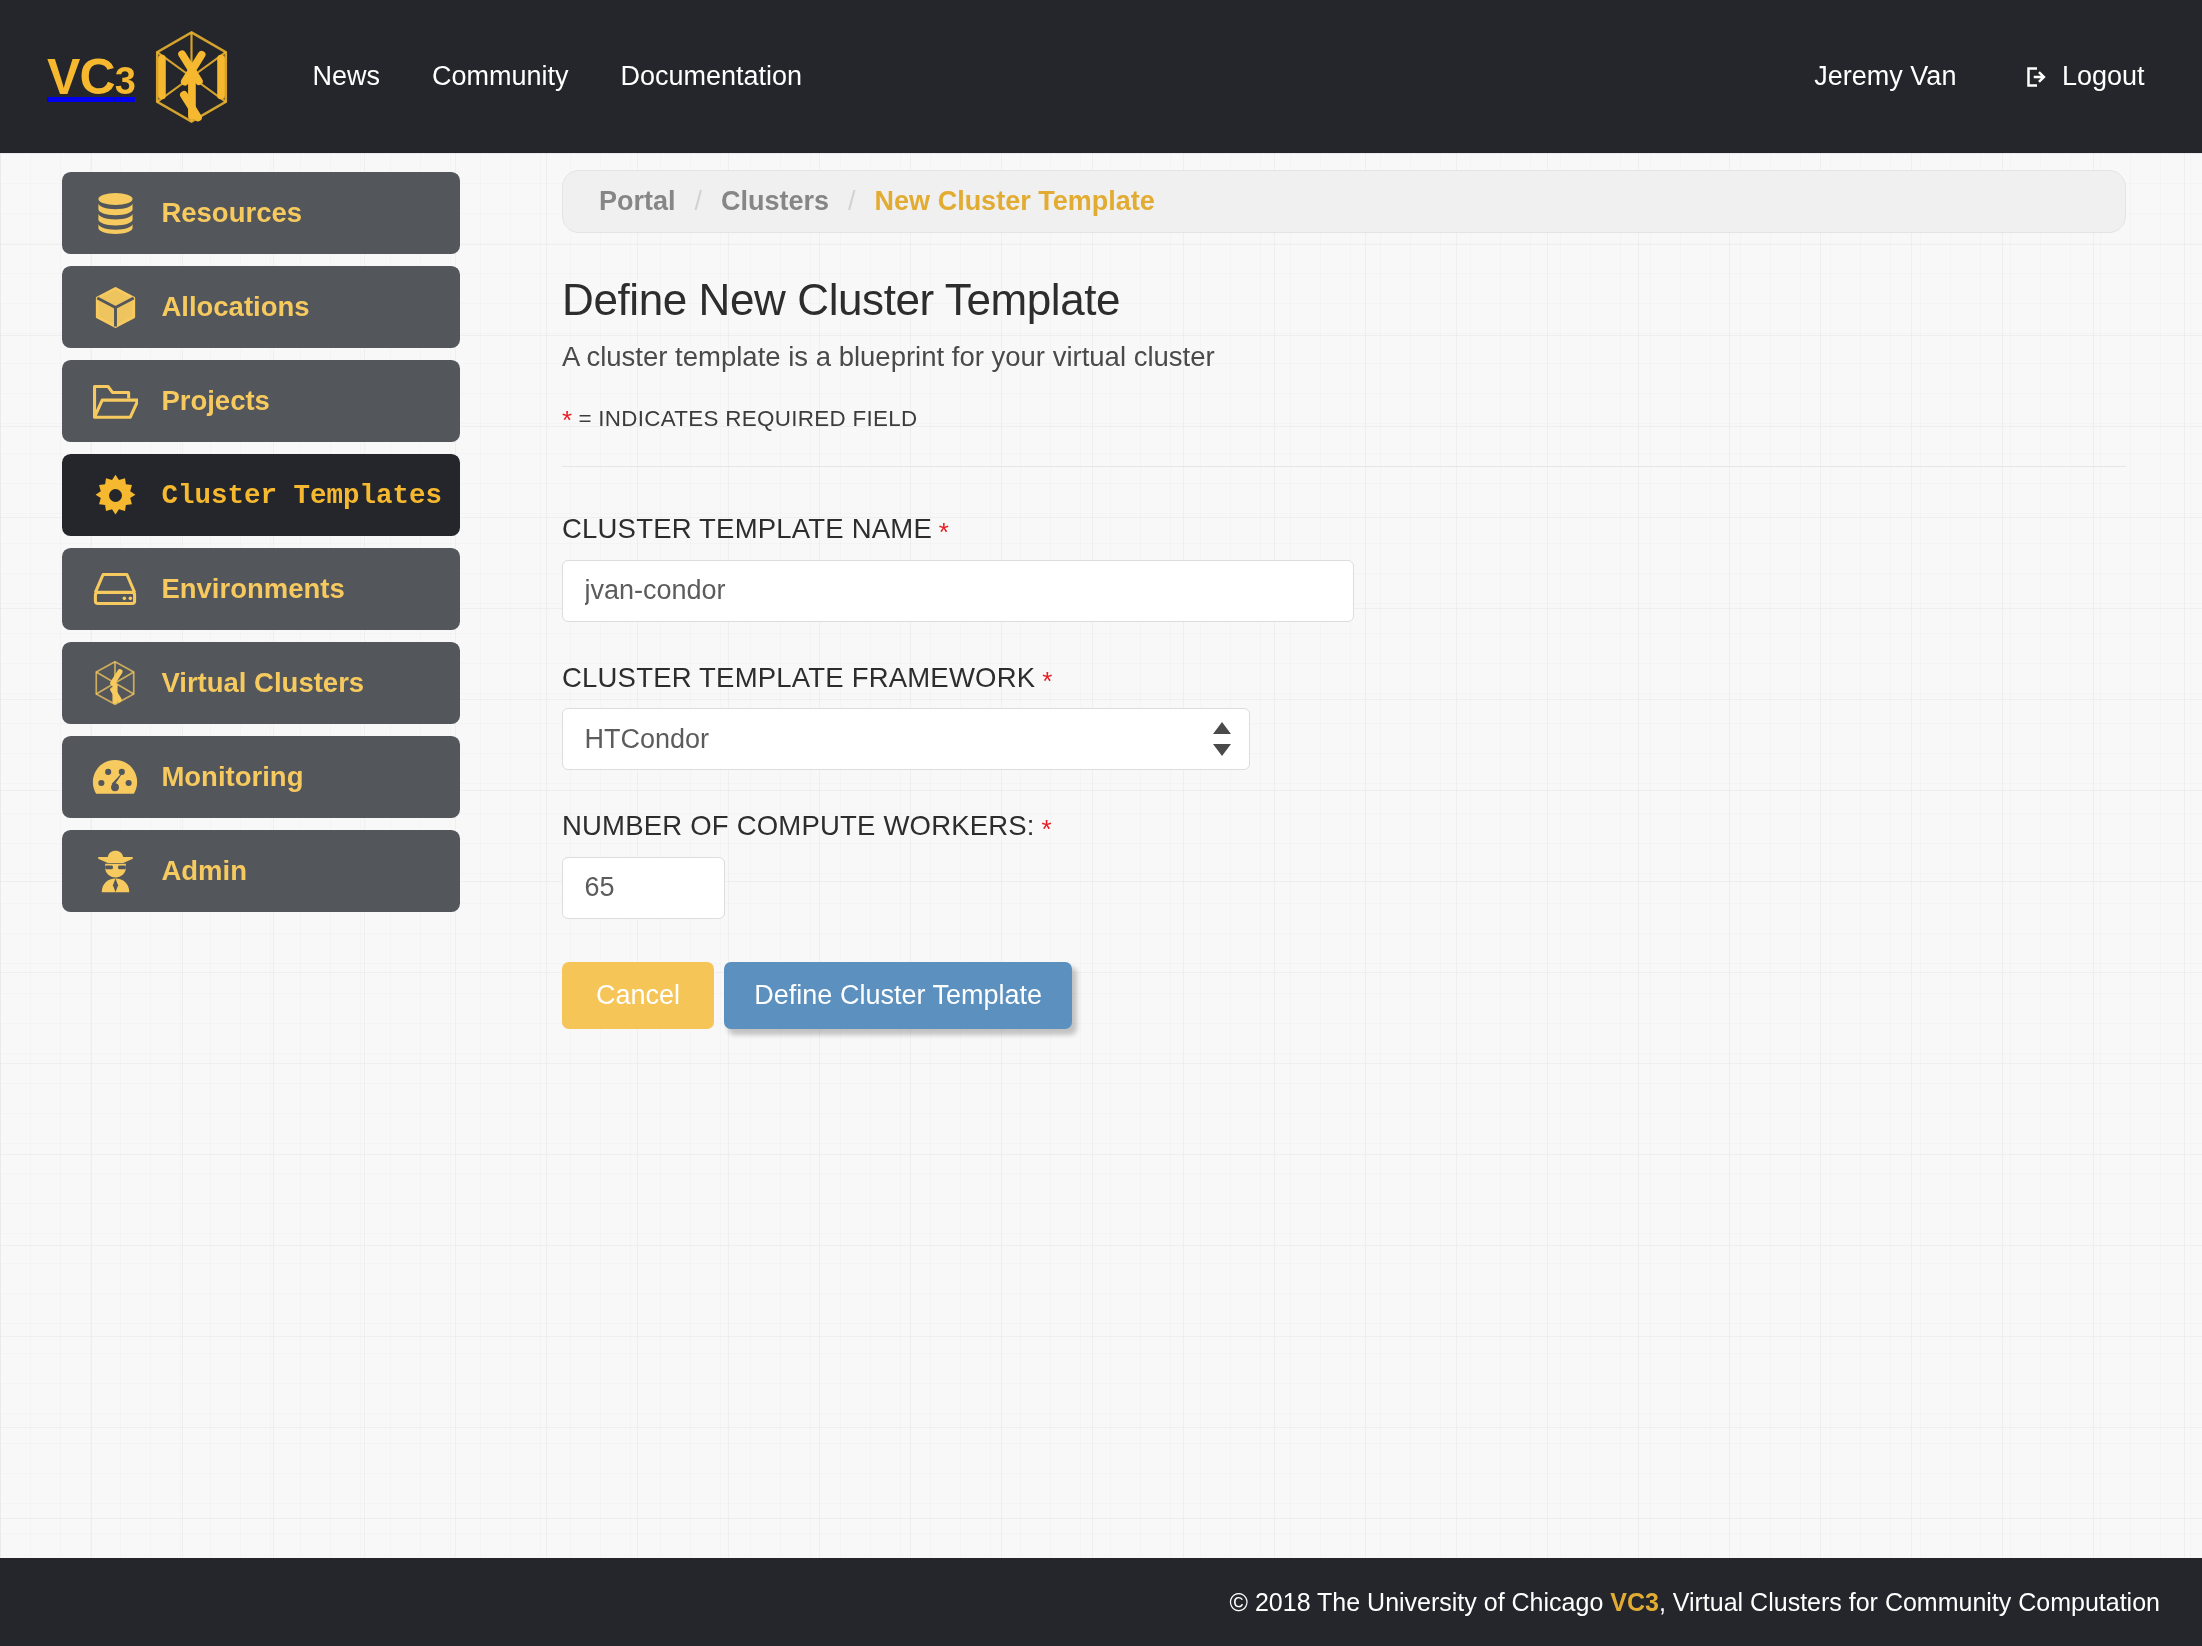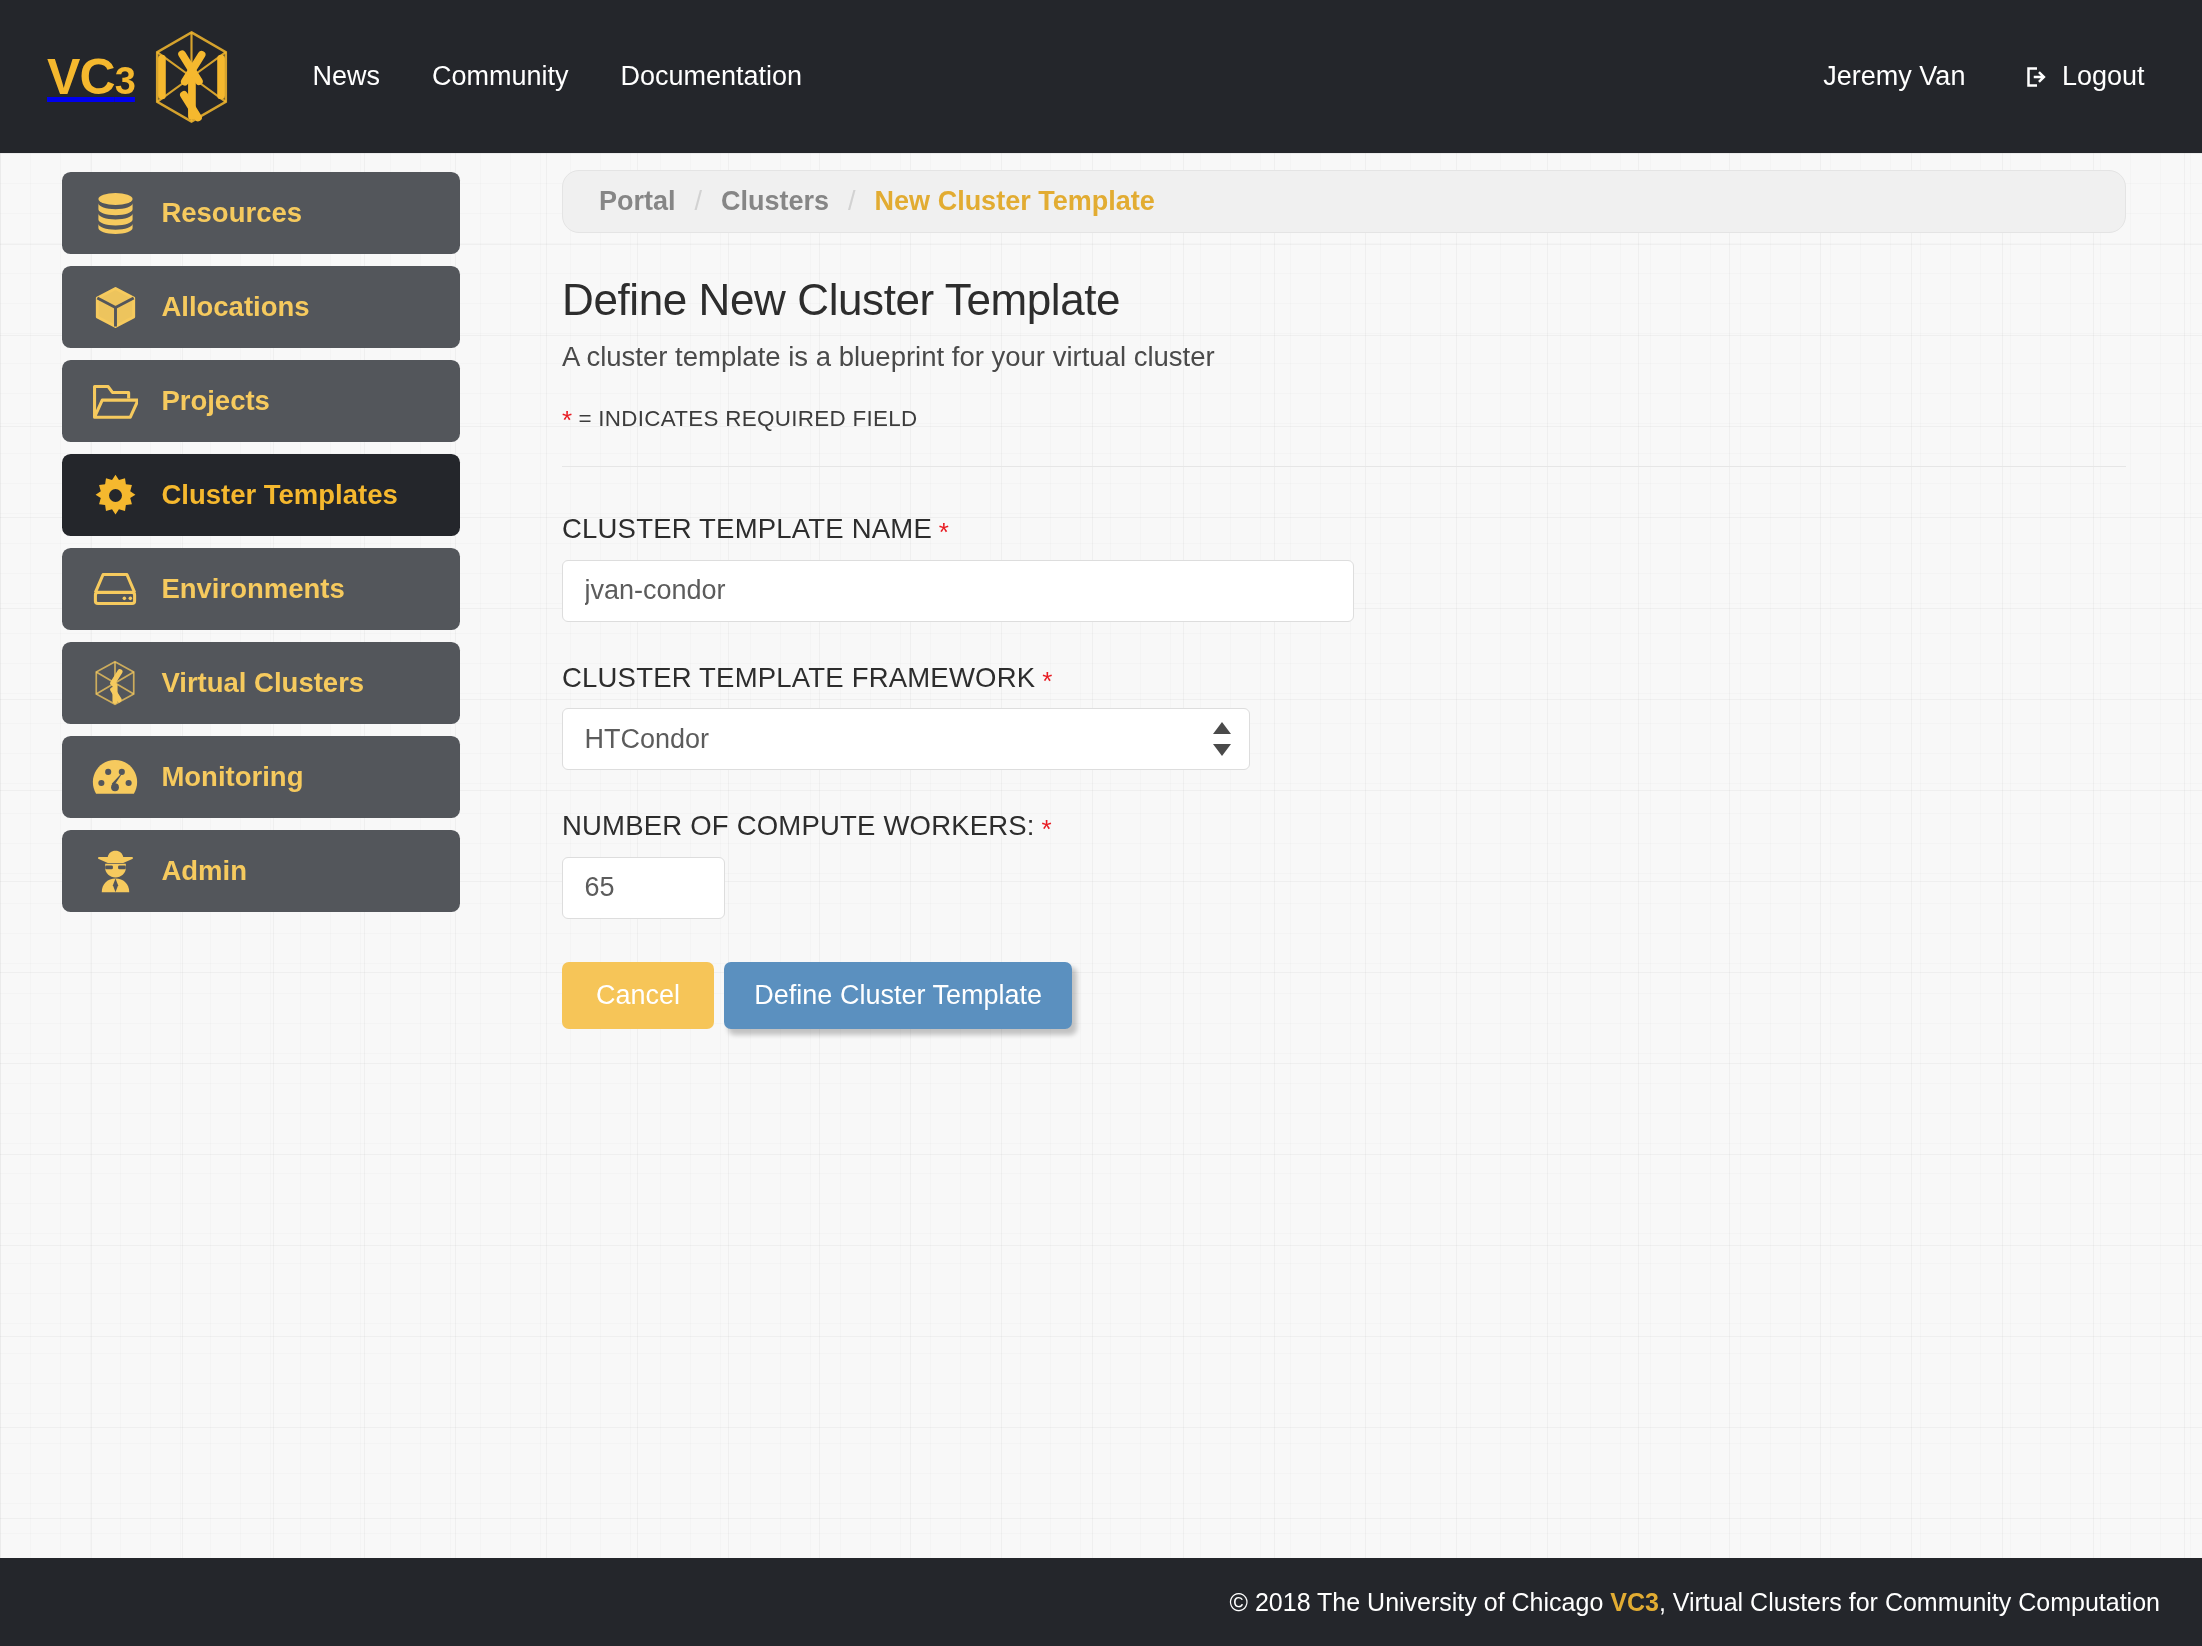--- a/index.html
+++ b/index.html
@@ -64,21 +64,21 @@
     font-size: 27px;
     text-decoration: none;
     padding: 8.6px 26px;
     white-space: nowrap;
   }
 
   .nav-right {
     margin-left: auto;
     display: flex;
     align-items: flex-end;
-    gap: 7px;
+    gap: 16px;
   }
   .nav-user {
     color: #ffffff;
     font-size: 27px;
     padding: 8.6px 27.5px;
     white-space: nowrap;
   }
   .nav-logout {
     color: #ffffff;
     font-size: 27px;
@@ -138,21 +138,21 @@
   }
   .side-item.active .side-icon { color: #f5b82e; }
   .side-icon svg { display: block; }
 
   .side-label {
     color: #f6ca5e;
     font-size: 27.5px;
     font-weight: 700;
     white-space: nowrap;
   }
-  .side-item.active .side-label { color: #f5b82e; }
+  .side-item.active .side-label { color: #f5b82e; font-family: Liberation Mono, monospace; }
 
   
   .main {
     flex: 1 1 auto;
     padding: 17px 77px 0 79px;
     min-width: 0;
   }
 
   .breadcrumb {
     background: #f0f0f0;

